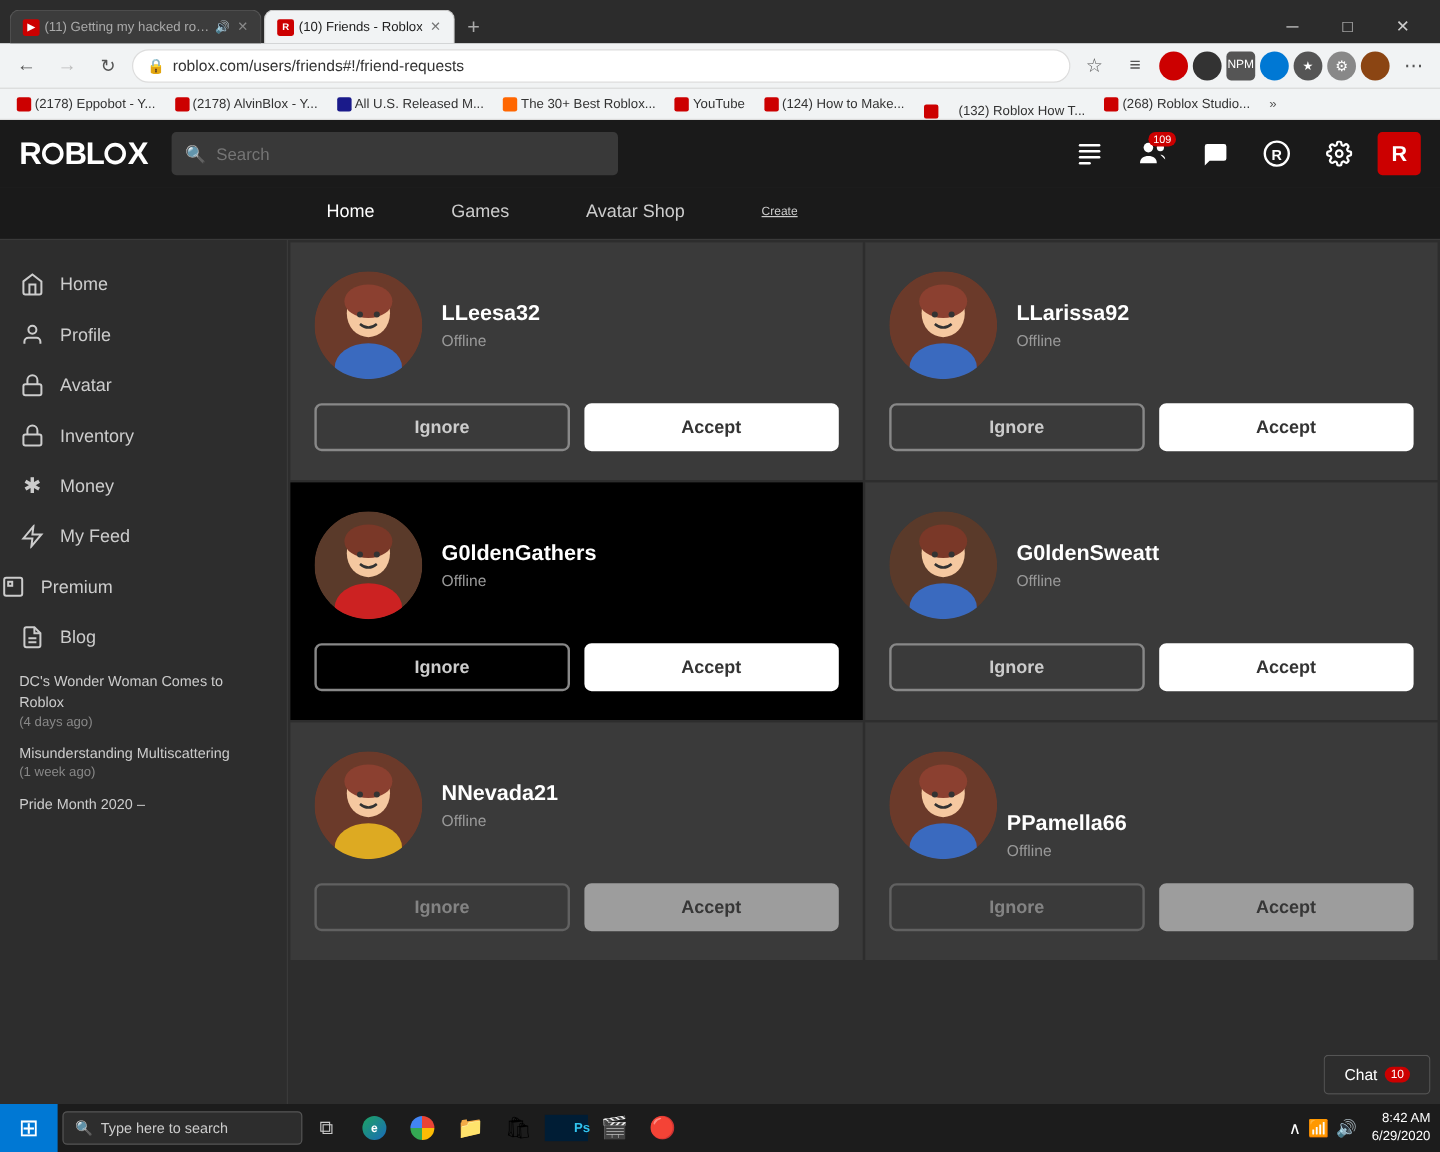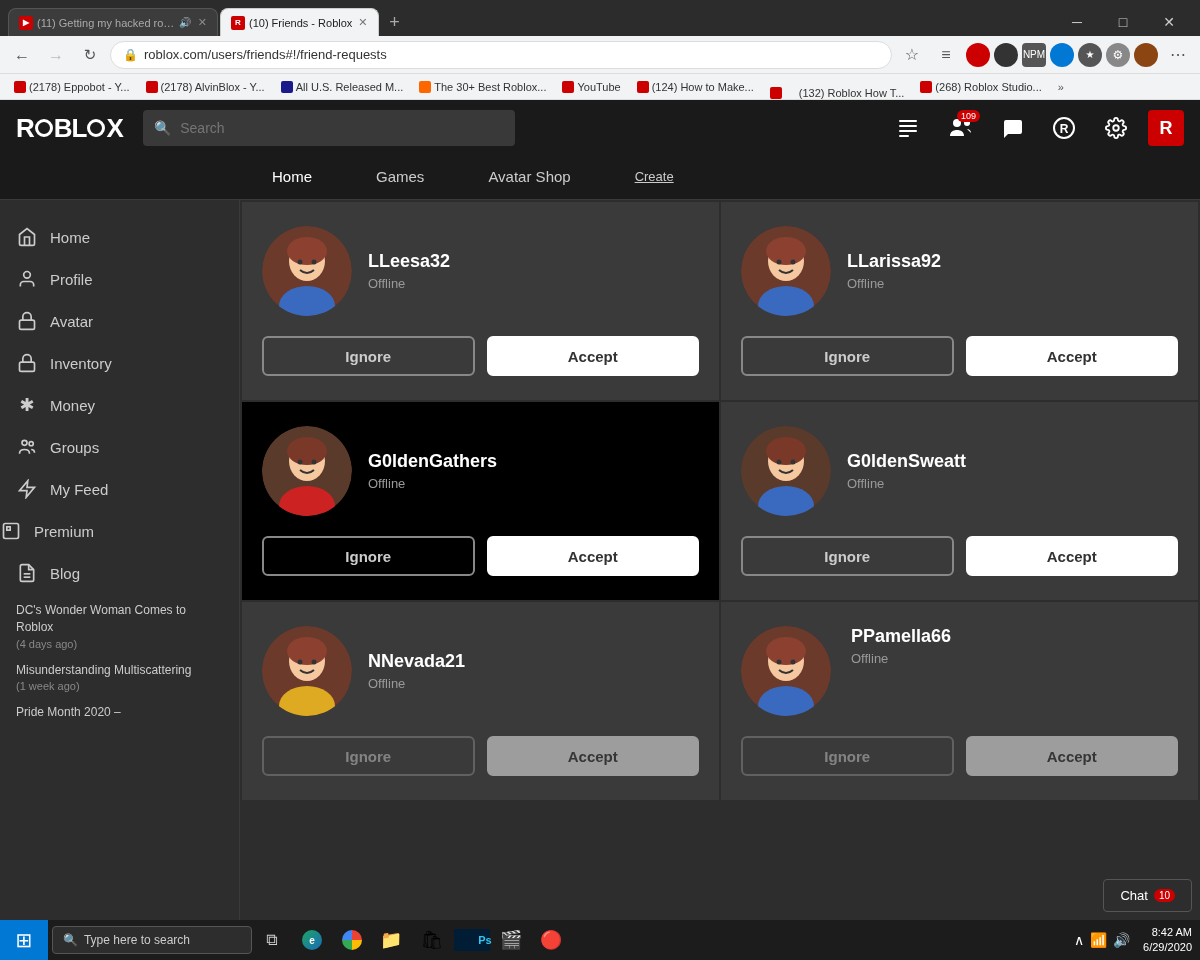--- a/index.html
+++ b/index.html
@@ -137,21 +137,21 @@
           <path d="M19.4 15a1.65 1.65 0 0 0 .33 1.82l.06.06a2 2 0 0 1-2.83 2.83l-.06-.06a1.65 1.65 0 0 0-1.82-.33 1.65 1.65 0 0 0-1 1.51V21a2 2 0 0 1-4 0v-.09A1.65 1.65 0 0 0 9 19.4a1.65 1.65 0 0 0-1.82.33l-.06.06a2 2 0 0 1-2.83-2.83l.06-.06A1.65 1.65 0 0 0 4.68 15a1.65 1.65 0 0 0-1.51-1H3a2 2 0 0 1 0-4h.09A1.65 1.65 0 0 0 4.6 9a1.65 1.65 0 0 0-.33-1.82l-.06-.06a2 2 0 0 1 2.83-2.83l.06.06A1.65 1.65 0 0 0 9 4.68a1.65 1.65 0 0 0 1-1.51V3a2 2 0 0 1 4 0v.09a1.65 1.65 0 0 0 1 1.51 1.65 1.65 0 0 0 1.82-.33l.06-.06a2 2 0 0 1 2.83 2.83l-.06.06A1.65 1.65 0 0 0 19.4 9a1.65 1.65 0 0 0 1.51 1H21a2 2 0 0 1 0 4h-.09a1.65 1.65 0 0 0-1.51 1z"></path>
         </svg>
     </div>
     <div style="width:36px;height:36px;background:#cc0000;display:flex;align-items:center;justify-content:center;color:white;font-weight:900;font-size:18px;border-radius:4px;cursor:pointer;">R</div>
   </div>
 
   <div style="display:flex;align-items:center;height:44px;background:#1a1a1a;border-bottom:1px solid #3a3a3a;padding:0 0 0 240px;flex-shrink:0;">
     <div style="color:white;font-size:15px;padding:0 32px;height:44px;display:flex;align-items:center;cursor:pointer;border-bottom:3px solid transparent;">Home</div>
     <div style="color:#ccc;font-size:15px;padding:0 32px;height:44px;display:flex;align-items:center;cursor:pointer;border-bottom:3px solid transparent;">Games</div>
     <div style="color:#ccc;font-size:15px;padding:0 32px;height:44px;display:flex;align-items:center;cursor:pointer;border-bottom:3px solid transparent;">Avatar Shop</div>
-    <div style="color:#ccc;font-size:13px;padding:0 32px;height:44px;display:flex;align-items:center;cursor:pointer;border-bottom:3px solid transparent;text-decoration:underline;">Create</div>
+    <div style="color:#ccc;font-size:10px;padding:0 32px;height:44px;display:flex;align-items:center;cursor:pointer;border-bottom:3px solid transparent;text-decoration:underline;">Create</div>
   </div>
 
   <div style="display:flex;flex:1;overflow:hidden;">
 
     <div style="width:240px;background:#2d2d2d;border-right:1px solid #3a3a3a;padding:16px 0;overflow-y:auto;flex-shrink:0;">
 
       <div style="display:flex;align-items:center;gap:12px;padding:10px 16px;color:#ccc;font-size:14px;cursor:pointer;">
         <span style="width:22px;height:22px;display:flex;align-items:center;justify-content:center;font-size:18px;">
           <svg width="20" height="20" viewBox="0 0 24 24" fill="none" stroke="#ccc" stroke-width="2">
               <path d="M3 9l9-7 9 7v11a2 2 0 0 1-2 2H5a2 2 0 0 1-2-2z"></path>
@@ -189,31 +189,20 @@
             </svg>
         </span>
         <span style="font-size:15px;">Inventory</span>
       </div>
 
       <div style="display:flex;align-items:center;gap:12px;padding:10px 16px;color:#ccc;font-size:14px;cursor:pointer;">
         <span style="width:22px;height:22px;display:flex;align-items:center;justify-content:center;font-size:18px;color:#ccc;">✱</span>
         <span style="font-size:15px;">Money</span>
       </div>
 
-      <div style="display:flex;align-items:center;gap:12px;padding:10px 16px;color:#ccc;font-size:14px;cursor:pointer;">
-        <span style="width:22px;height:22px;display:flex;align-items:center;justify-content:center;">
-          <svg width="20" height="20" viewBox="0 0 24 24" fill="none" stroke="#ccc" stroke-width="2">
-              <circle cx="9" cy="7" r="3"></circle>
-              <path d="M3 20c0-3 2.5-5 6-5s6 2 6 5"></path>
-              <circle cx="17" cy="8" r="2.5"></circle>
-              <path d="M21 19c0-2.5-1.8-4-4-4"></path>
-            </svg>
-        </span>
-        <span style="font-size:15px;">Groups</span>
-      </div>
 
       <div style="display:flex;align-items:center;gap:12px;padding:10px 16px;color:#ccc;font-size:14px;cursor:pointer;">
         <span style="width:22px;height:22px;display:flex;align-items:center;justify-content:center;">
           <svg width="20" height="20" viewBox="0 0 24 24" fill="none" stroke="#ccc" stroke-width="2">
               <polygon points="13 2 3 14 12 14 11 22 21 10 12 10 13 2"></polygon>
             </svg>
         </span>
         <span style="font-size:15px;">My Feed</span>
       </div>
 
@@ -371,21 +360,21 @@
               <div style="color:#999;font-size:13px;">Offline</div>
             </div>
           </div>
           <div style="display:flex;gap:12px;opacity:0.5;">
             <button style="flex:1;height:40px;background:transparent;border:2px solid #888;color:#ccc;font-size:15px;font-weight:bold;border-radius:6px;cursor:pointer;">Ignore</button>
             <button style="flex:1;height:40px;background:white;border:2px solid white;color:#333;font-size:15px;font-weight:bold;border-radius:6px;cursor:pointer;">Accept</button>
           </div>
         </div>
 
         <div style="background:#3a3a3a;padding:24px 20px;display:flex;flex-direction:column;">
-          <div style="display:flex;align-items:flex-start;gap:20px;margin-bottom:20px;">
+          <div style="display:flex;align-items:flex-end;gap:8px;margin-bottom:20px;">
             <div style="width:90px;height:90px;border-radius:50%;overflow:hidden;flex-shrink:0;">
               <svg width="90" height="90" viewBox="0 0 90 90">
                 <circle cx="45" cy="45" r="45" fill="#6b3a2a"></circle>
                 <ellipse cx="45" cy="35" rx="18" ry="20" fill="#f5c8a0"></ellipse>
                 <ellipse cx="45" cy="80" rx="28" ry="20" fill="#3a6abf"></ellipse>
                 <ellipse cx="45" cy="25" rx="20" ry="14" fill="#8b4030"></ellipse>
                 <circle cx="38" cy="36" r="2.5" fill="#333"></circle>
                 <circle cx="52" cy="36" r="2.5" fill="#333"></circle>
                 <path d="M38 44 Q45 50 52 44" stroke="#333" stroke-width="2" fill="none"></path>
               </svg>

